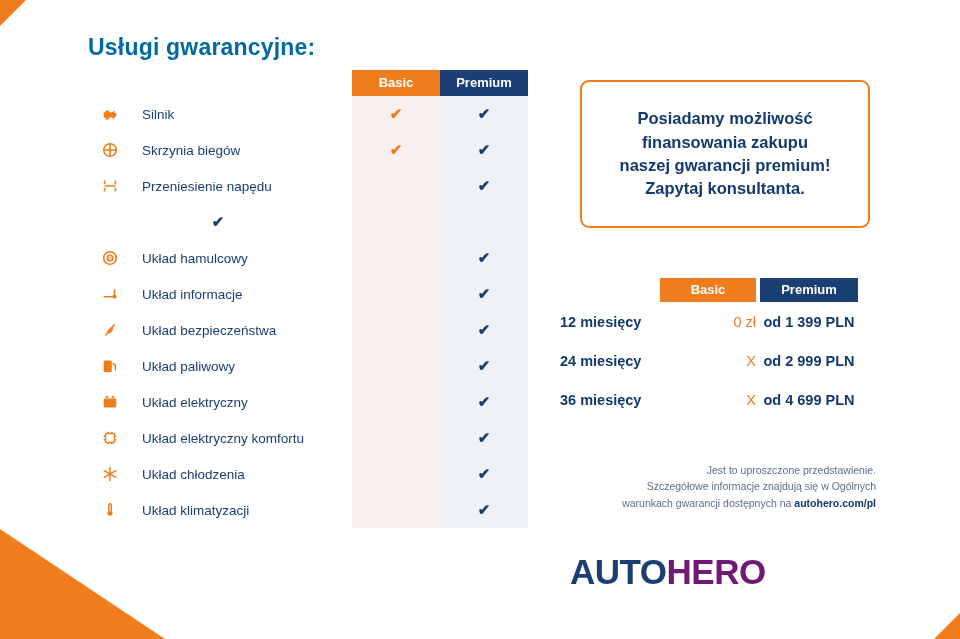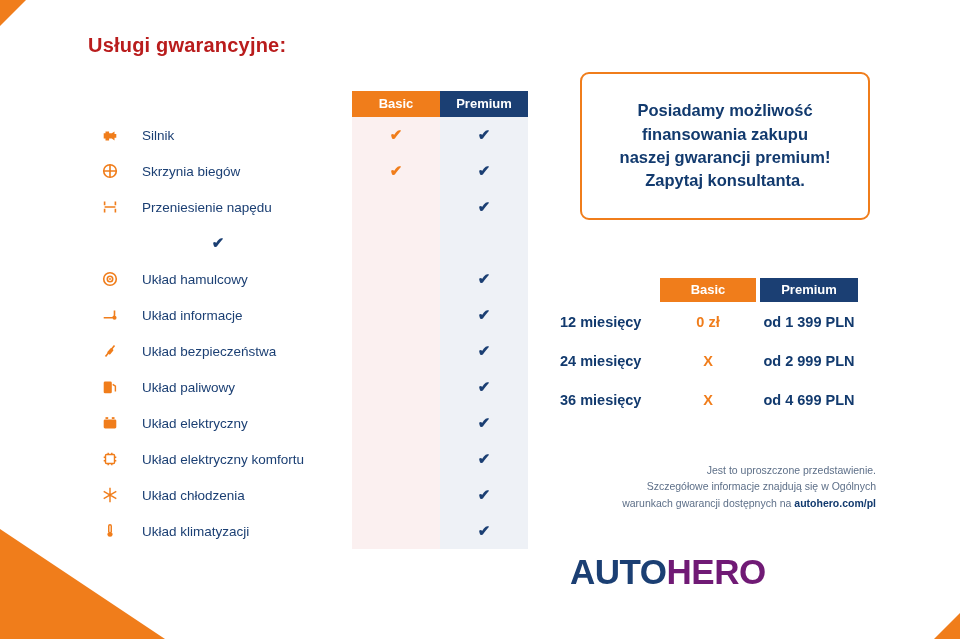--- a/index.html
+++ b/index.html
@@ -47,24 +47,24 @@
   }
 
   
   .services-panel {
     position: absolute;
     left: 86px;
     top: 34px;
     width: 448px;
   }
   .services-title {
-    font-size: 20px;
-    font-weight: bold;
-    color: #b91c1c;
-    margin: 0 0 34px 2px;
+    font-size: 23px;
+    font-weight: bold;
+    color: #0369a1;
+    margin: 0 0 9px 2px;
     letter-spacing: .2px;
   }
 
   .svc-table {
     position: relative;
     width: 448px;
   }
   
   .col-bg {
     position: absolute;
@@ -131,21 +131,21 @@
     font-size: 15px;
     font-weight: bold;
   }
   .check-orange { color: #f07d1b; }
   .check-navy   { color: #1b3f73; }
 
   
   .promo-box {
     position: absolute;
     left: 580px;
-    top: 72px;
+    top: 80px;
     width: 290px;
     height: 148px;
     border: 2px solid #f07d1b;
     border-radius: 9px;
     box-sizing: border-box;
     display: flex;
     align-items: center;
     justify-content: center;
     background: #ffffff;
   }
@@ -188,23 +188,23 @@
   }
   .price-term {
     width: 100px;
     font-size: 14.5px;
     font-weight: bold;
     color: #123a6e;
     text-align: left;
   }
   .price-basic {
     width: 96px;
-    text-align: center;
+    text-align: right;
     font-size: 14.5px;
-    font-weight: bold;
+    font-weight: normal;
     color: #f07d1b;
   }
   .price-gap { width: 4px; }
   .price-premium {
     width: 98px;
     text-align: center;
     font-size: 14.5px;
     font-weight: bold;
     color: #123a6e;
   }

